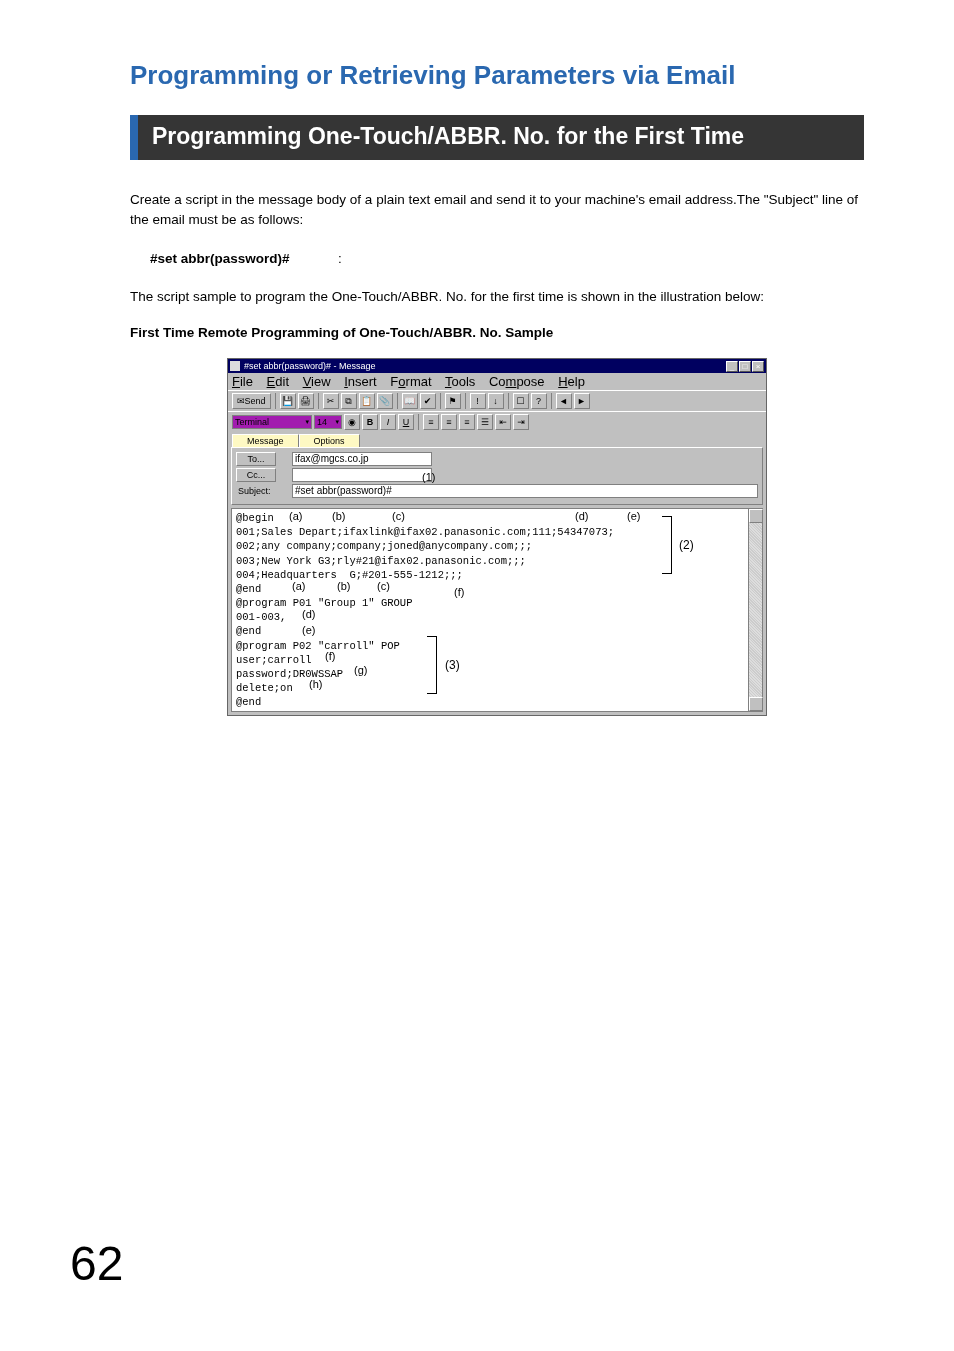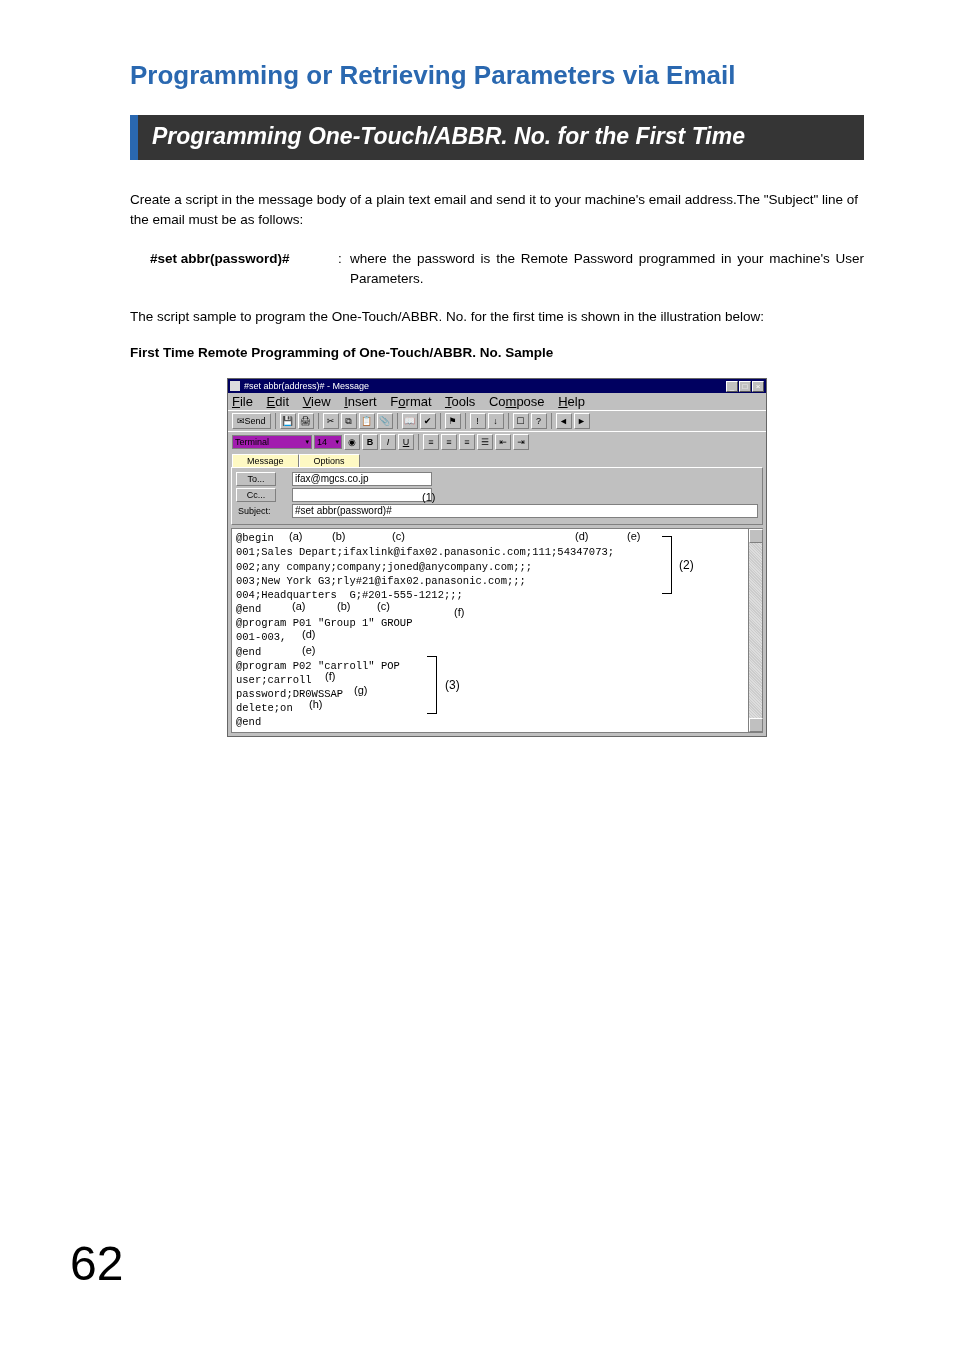--- a/index.html
+++ b/index.html
@@ -30,21 +30,20 @@
     margin-bottom: 24px;
   }
   .section-bar {
     background: #353535;
     color: #fff;
     font-size: 23px;
     font-weight: bold;
     padding: 8px 14px 10px 14px;
     border-left: 8px solid #2a68b0;
     margin-bottom: 30px;
-    font-style: italic;
   }
   .para {
     font-size: 13.5px;
     line-height: 1.5;
     margin-bottom: 18px;
   }
   .def-row {
     display: flex;
     font-size: 13.5px;
     line-height: 1.5;
@@ -213,33 +212,32 @@
 
   <div class="main-title">Programming or Retrieving Parameters via Email</div>
 
   <div class="section-bar">Programming One-Touch/ABBR. No. for the First Time</div>
 
   <div class="para">Create a script in the message body of a plain text email and send it to your machine's email address.The "Subject" line of the email must be as follows:</div>
 
   <div class="def-row">
     <div class="def-key">#set abbr(password)#</div>
     <div class="def-colon">:</div>
-    <div class="def-val">where the password is the Remote Password programmed in your machine's User Parameters.</div>
   </div>
 
   <div class="para">The script sample to program the One-Touch/ABBR. No. for the first time is shown in the illustration below:</div>
 
   <div class="bold-para">First Time Remote Programming of One-Touch/ABBR. No. Sample</div>
 
   <div class="mailwrap">
     <div class="mailwin">
 
       <div class="titlebar">
         <div class="ticon"></div>
-        <div class="titlebar-text">#set abbr(address)# - Message</div>
+        <div class="titlebar-text">#set abbr(password)# - Message</div>
         <div class="winbtn">_</div>
         <div class="winbtn">□</div>
         <div class="winbtn">×</div>
       </div>
 
       <div class="menubar">
         <span><u>F</u>ile</span>
         <span><u>E</u>dit</span>
         <span><u>V</u>iew</span>
         <span><u>I</u>nsert</span>

